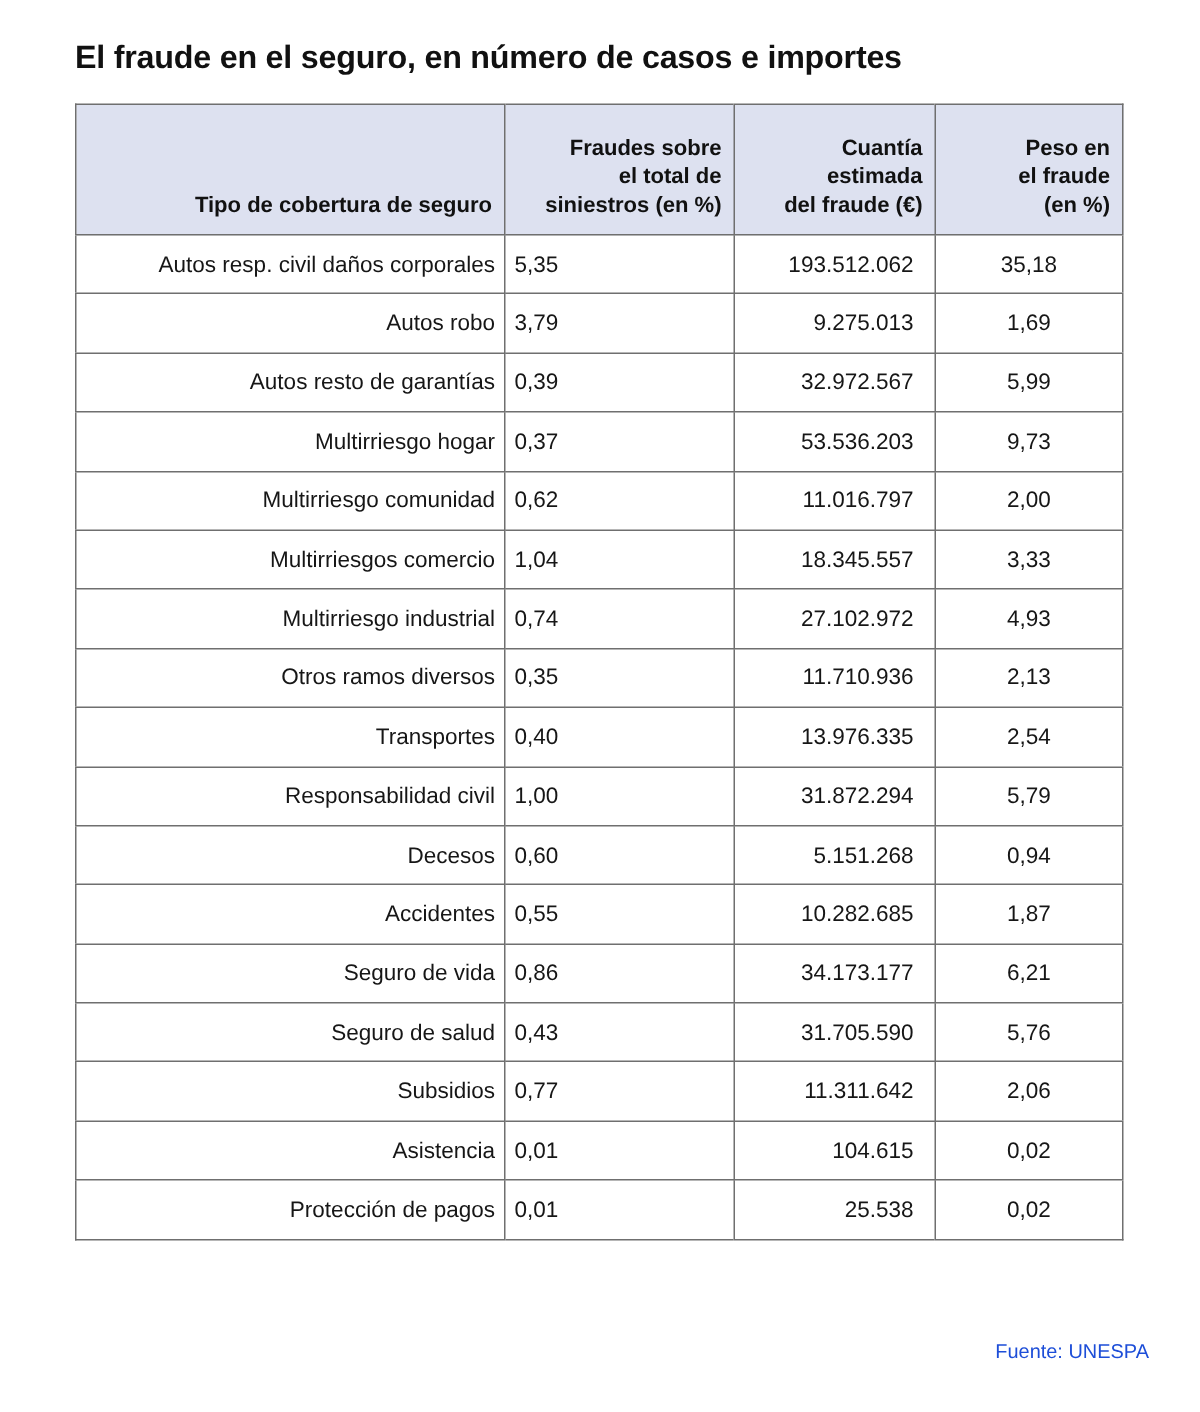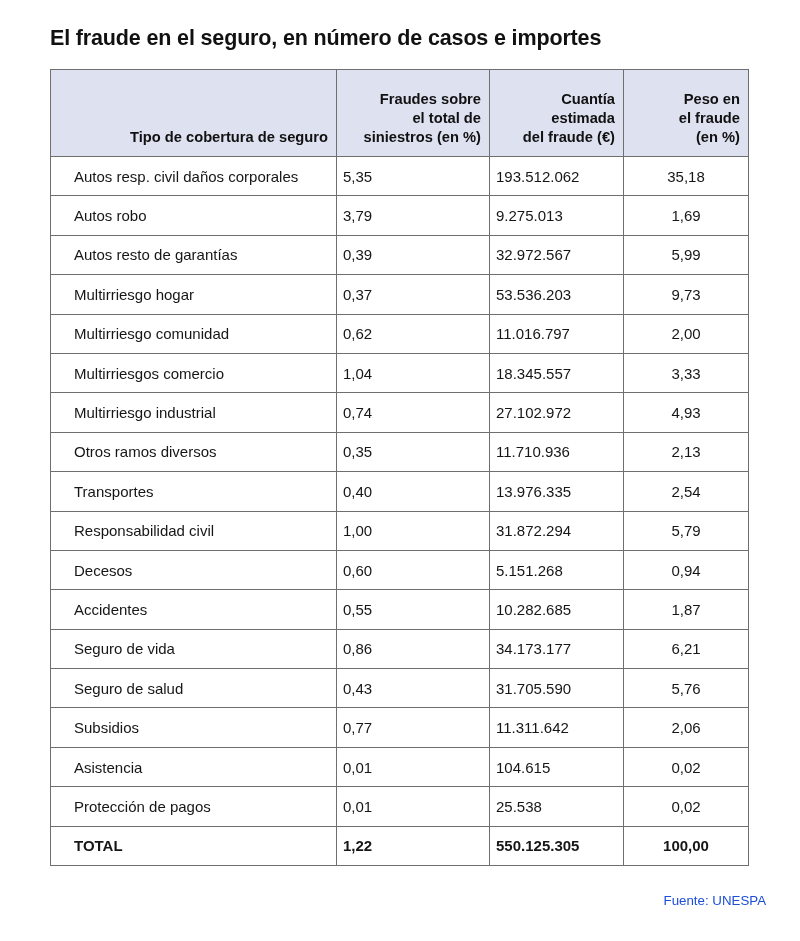--- a/index.html
+++ b/index.html
@@ -88,23 +88,23 @@
     font-size: 15px;
     color: #161616;
     height: 38.4px;
     padding: 0;
     vertical-align: middle;
     background: #ffffff;
   }
   tbody td:last-child { border-right: none; }
   tbody tr:last-child td { border-bottom: none; }
 
-  .cell-cover  { text-align: left;  padding: 0 6px 0 23px; }
+  .cell-cover  { text-align: right;  padding: 0 6px 0 23px; }
   .cell-pct    { text-align: left; padding: 0 6px; }
-  .cell-amount { text-align: left;  padding: 0 26px 0 6px; }
+  .cell-amount { text-align: right;  padding: 0 14px 0 6px; }
   .cell-weight { text-align: center; padding: 0 6px; }
 
   tr.total-row td {
     font-weight: bold;
     border-bottom: none;
   }
 
   .source-note {
     position: absolute;
     right: 34px;
@@ -255,25 +255,19 @@
             <td class="cell-pct">0,01</td>
             <td class="cell-amount">104.615</td>
             <td class="cell-weight">0,02</td>
           </tr>
           <tr>
             <td class="cell-cover">Protección de pagos</td>
             <td class="cell-pct">0,01</td>
             <td class="cell-amount">25.538</td>
             <td class="cell-weight">0,02</td>
           </tr>
-          <tr class="total-row">
-            <td class="cell-cover">TOTAL</td>
-            <td class="cell-pct">1,22</td>
-            <td class="cell-amount">550.125.305</td>
-            <td class="cell-weight">100,00</td>
-          </tr>
         </tbody>
     </table>
   </div>
 
   <div class="source-note">Fuente: UNESPA</div>
 
 </div>
 
 </body></html>

